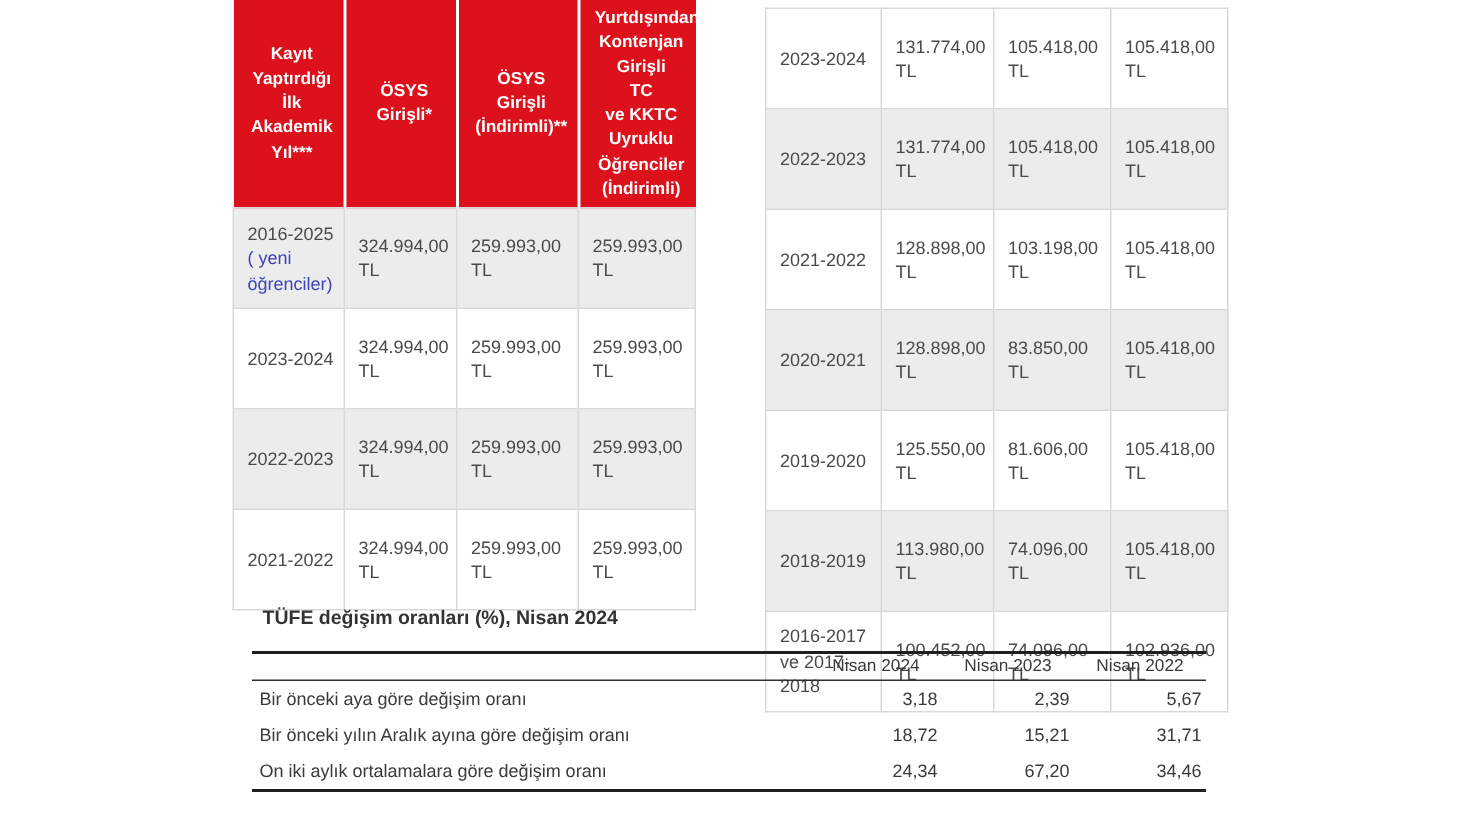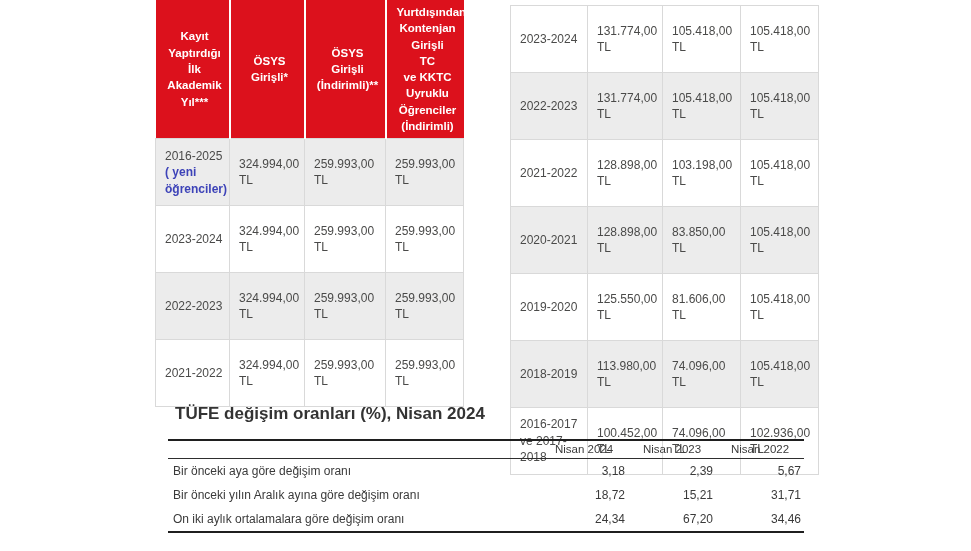--- a/index.html
+++ b/index.html
@@ -31,25 +31,25 @@
     vertical-align:middle;
     padding:8px 4px 8px 9px;
     height:50px;
     box-sizing:content-box;
     white-space:pre-line;
     background:#ffffff;
   }
   .fee-table tr.shaded td { background:var(--row-alt,#ececec); }
 
   .year-span { display:block; }
-  .note { display:block; color:var(--link-blue,#3d43b8); cursor:pointer;font-weight:bold; }
+  .note { display:block; color:var(--link-blue,#3d43b8); cursor:pointer; }
 
   
   #tufe { position:absolute; left:168px; top:404px; width:636px; color:#3a3a3a; }
-  .tufe-title { font-weight:bold; font-size:17px; color:#333333; margin:0 0 0 7px; }
+  .tufe-title { font-weight:bold; font-size:13px; color:#333333; margin:0 0 0 7px; }
   #tufe-table {
     border-collapse:collapse; table-layout:fixed; width:636px; margin-top:15px;
     border-top:2px solid #1f1f1f; border-bottom:2px solid #1f1f1f;
   }
   #tufe-table thead th {
     font-weight:normal; font-size:11.5px; 
     padding:2px 3px 3px 3px;
     border-bottom:1px solid #2e2e2e;
   }
   #tufe-table thead th.corner { text-align:left; }

